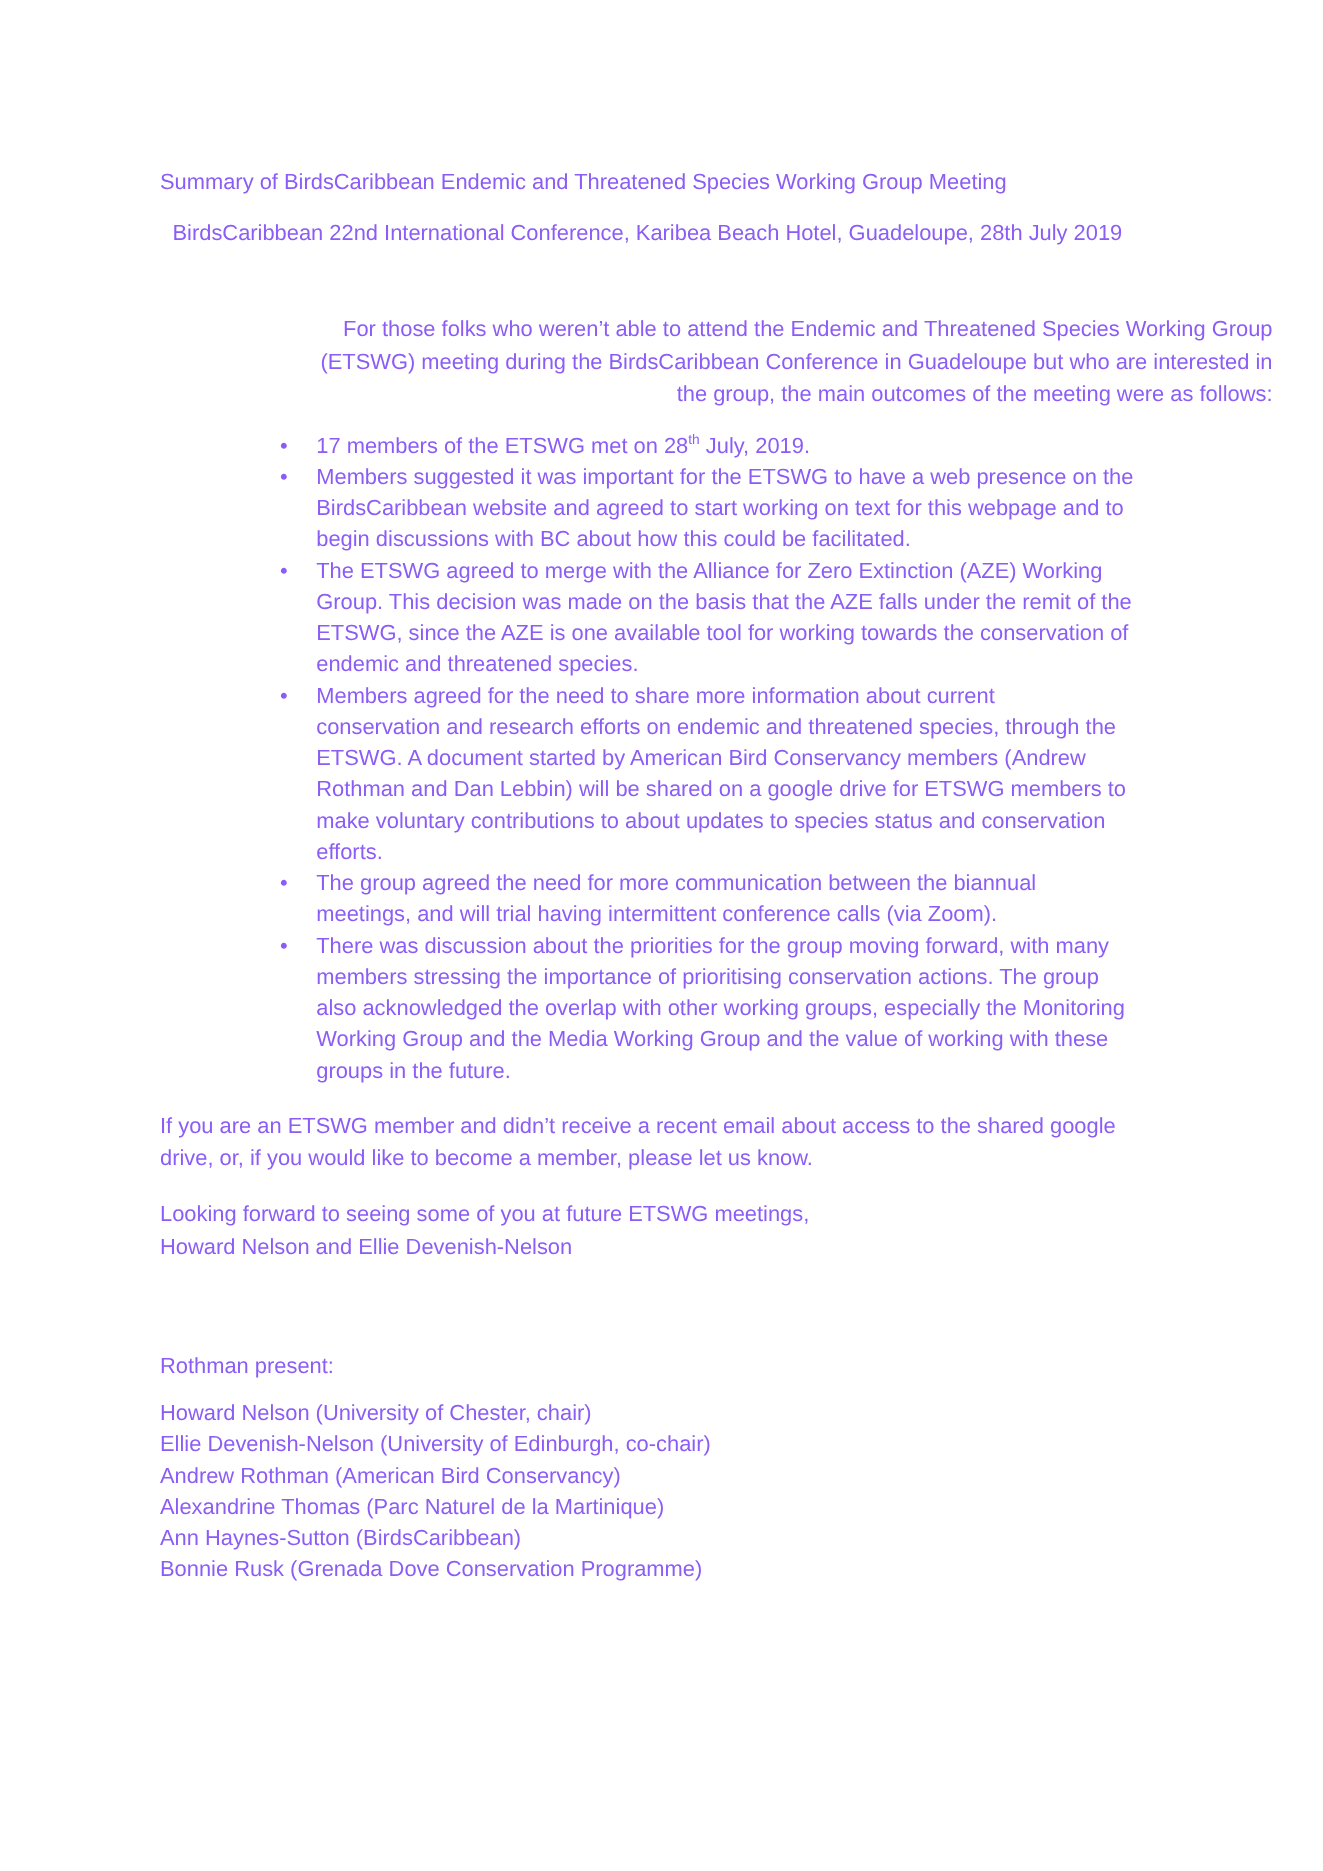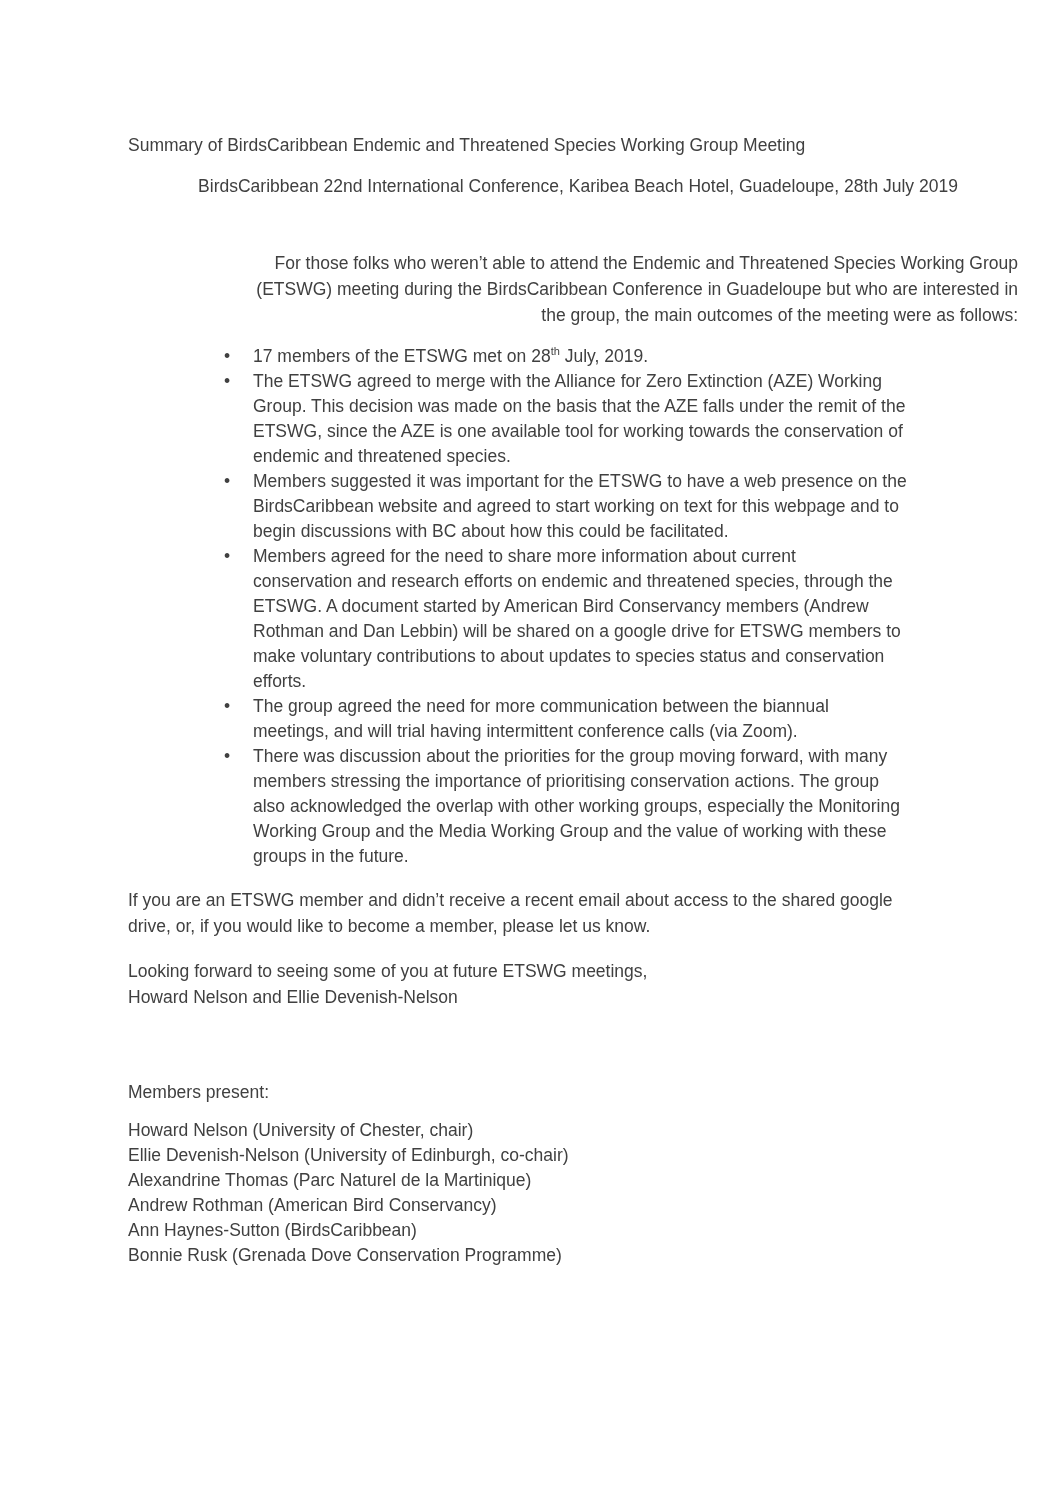--- a/index.html
+++ b/index.html
@@ -9,30 +9,30 @@
   }
   .page {
     position: relative;
     width: 1058px;
     height: 1497px;
     background: #ffffff;
     overflow: hidden;
     font-family: "Liberation Sans", "DejaVu Sans", sans-serif;
     font-size: 17.5px;
     line-height: 26px;
-    color: #404040;
+    color: #8b5cf6;
   }
   .content {
     padding: 132px 40px 0 128px;
   }
   .line-block {
     white-space: pre-line; 
   }
   .title   { margin: 0 0 15px 0; }
-  .subtitle{ margin: 0 0 51px 10px; text-align: center; }
+  .subtitle{ margin: 0 0 51px 10px; }
   .intro   { margin: 0 0 14px 0; text-align: right; }
   .doc-list {
     margin: 16px 0 18px 0;
     padding: 0;
     list-style: none;
   }
   .doc-list li {
     position: relative;
     padding-left: 125px;
     line-height: 25px;
@@ -62,27 +62,27 @@
     <p class="line-block title">Summary of BirdsCaribbean Endemic and Threatened Species Working Group Meeting</p>
 
     <p class="line-block subtitle">BirdsCaribbean 22nd International Conference, Karibea Beach Hotel, Guadeloupe, 28th July 2019</p>
 
     <p class="line-block intro">For those folks who weren’t able to attend the Endemic and Threatened Species Working Group
 (ETSWG) meeting during the BirdsCaribbean Conference in Guadeloupe but who are interested in
 the group, the main outcomes of the meeting were as follows:</p>
 
     <ul class="doc-list">
       <li><span>17 members of the ETSWG met on 28</span><sup>th</sup><span> July, 2019.</span></li>
+      <li><span class="line-block">Members suggested it was important for the ETSWG to have a web presence on the
+BirdsCaribbean website and agreed to start working on text for this webpage and to
+begin discussions with BC about how this could be facilitated.</span></li>
       <li><span class="line-block">The ETSWG agreed to merge with the Alliance for Zero Extinction (AZE) Working
 Group. This decision was made on the basis that the AZE falls under the remit of the
 ETSWG, since the AZE is one available tool for working towards the conservation of
 endemic and threatened species.</span></li>
-      <li><span class="line-block">Members suggested it was important for the ETSWG to have a web presence on the
-BirdsCaribbean website and agreed to start working on text for this webpage and to
-begin discussions with BC about how this could be facilitated.</span></li>
       <li><span class="line-block">Members agreed for the need to share more information about current
 conservation and research efforts on endemic and threatened species, through the
 ETSWG. A document started by American Bird Conservancy members (Andrew
 Rothman and Dan Lebbin) will be shared on a google drive for ETSWG members to
 make voluntary contributions to about updates to species status and conservation
 efforts.</span></li>
       <li><span class="line-block">The group agreed the need for more communication between the biannual
 meetings, and will trial having intermittent conference calls (via Zoom).</span></li>
       <li><span class="line-block">There was discussion about the priorities for the group moving forward, with many
 members stressing the importance of prioritising conservation actions. The group
@@ -91,25 +91,25 @@
 groups in the future.</span></li>
     </ul>
 
     <p class="line-block para">If you are an ETSWG member and didn’t receive a recent email about access to the shared google
 drive, or, if you would like to become a member, please let us know.</p>
 
 
     <p class="line-block para closing">Looking forward to seeing some of you at future ETSWG meetings,
 Howard Nelson and Ellie Devenish-Nelson</p>
 
-    <p class="line-block members-heading">Members present:</p>
+    <p class="line-block members-heading">Rothman present:</p>
 
     <div class="members">
       <div class="member">Howard Nelson (University of Chester, chair)</div>
       <div class="member">Ellie Devenish-Nelson (University of Edinburgh, co-chair)</div>
+      <div class="member">Andrew Rothman (American Bird Conservancy)</div>
       <div class="member">Alexandrine Thomas (Parc Naturel de la Martinique)</div>
-      <div class="member">Andrew Rothman (American Bird Conservancy)</div>
       <div class="member">Ann Haynes-Sutton (BirdsCaribbean)</div>
       <div class="member">Bonnie Rusk (Grenada Dove Conservation Programme)</div>
     </div>
 
   </div>
 </div>
 
 </body></html>

